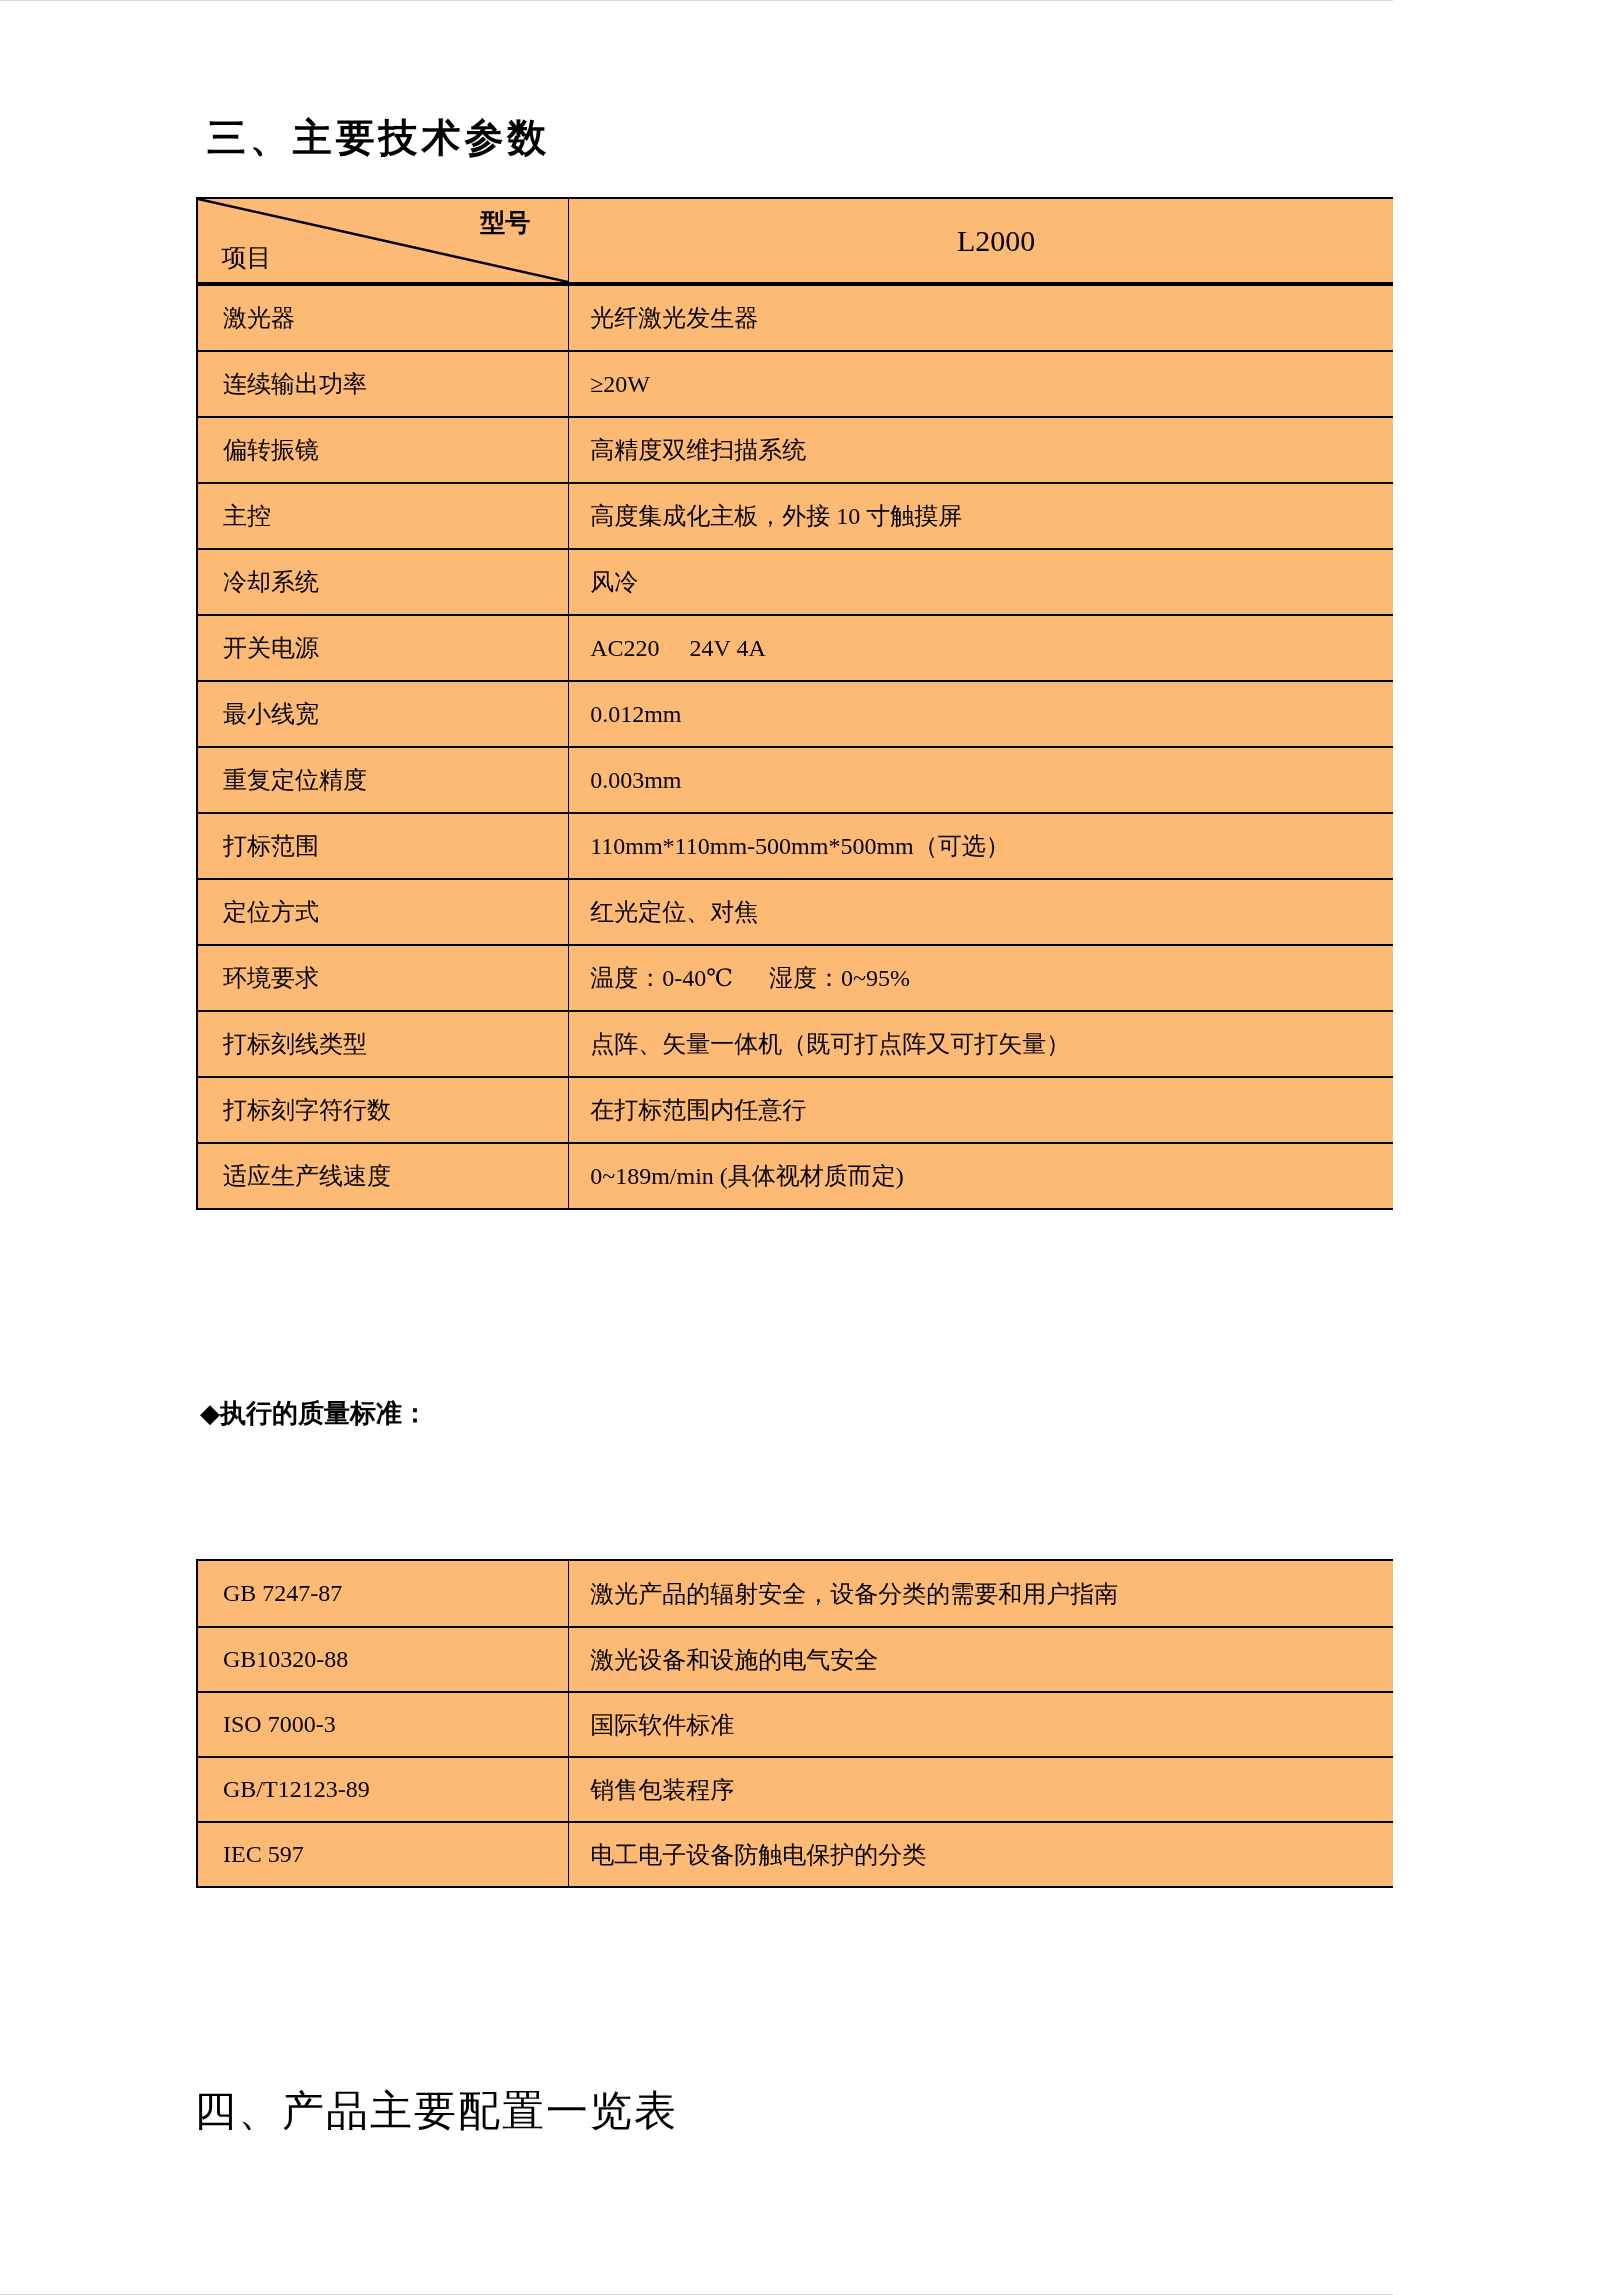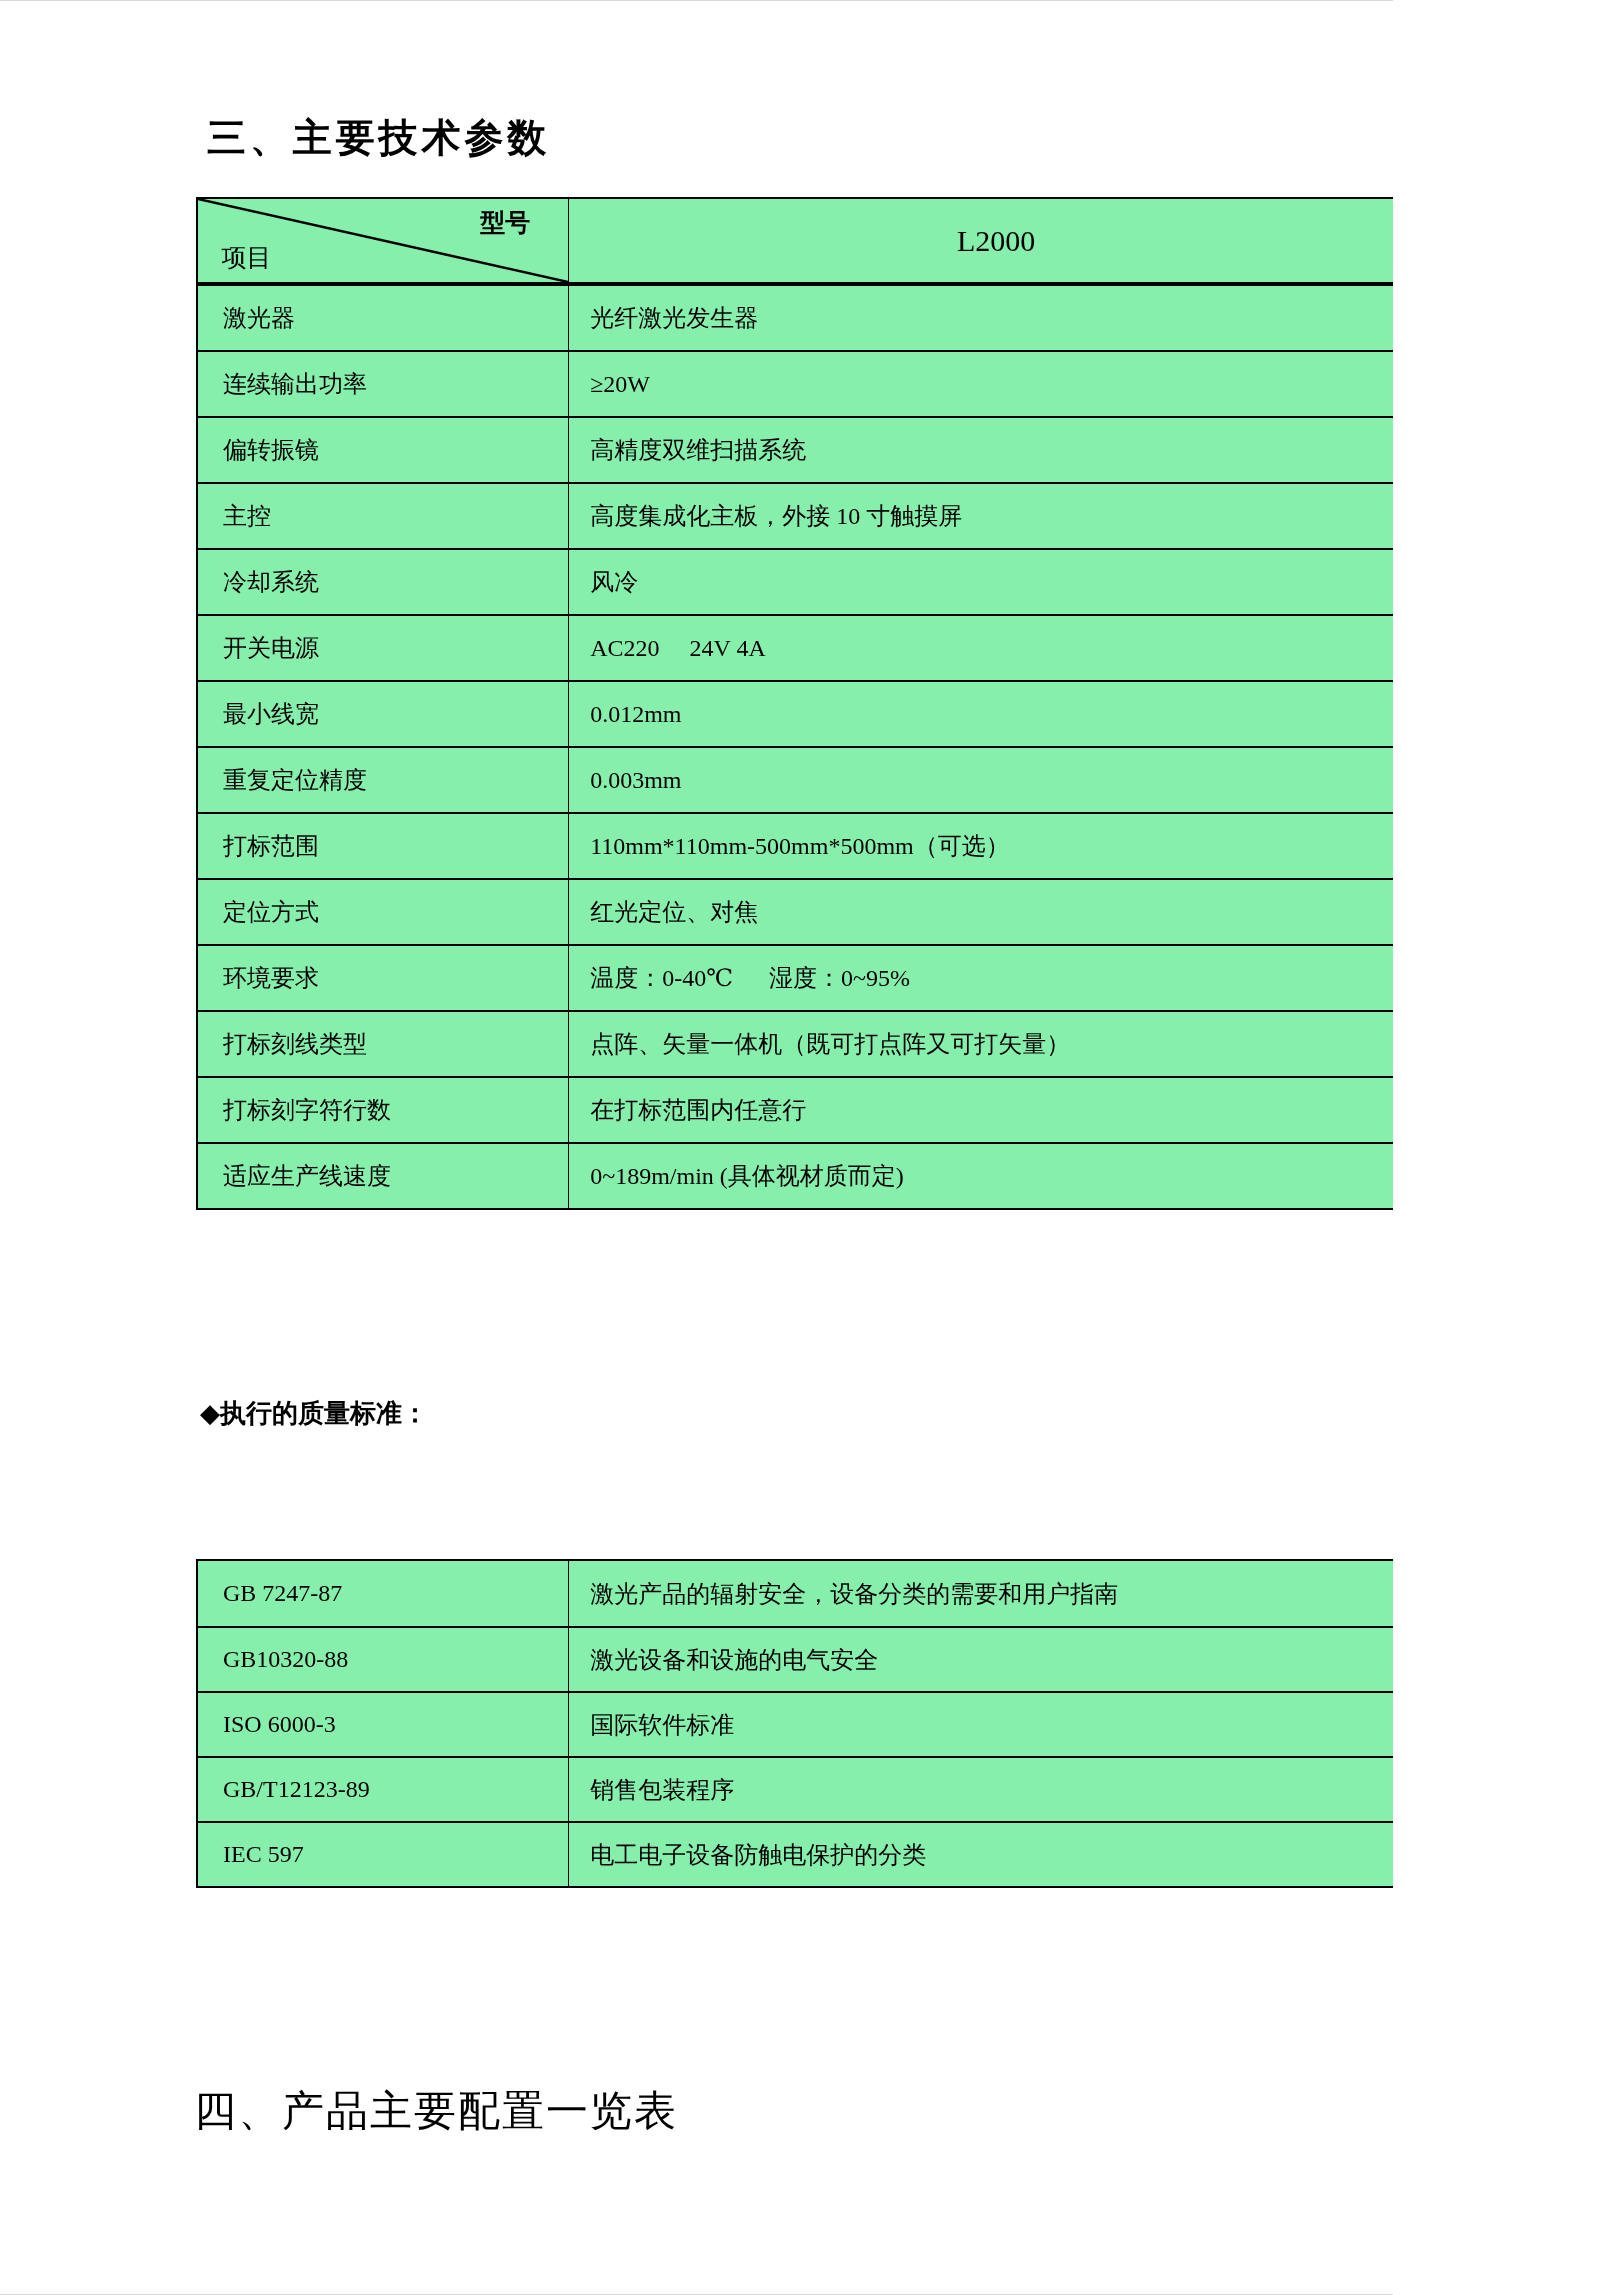--- a/index.html
+++ b/index.html
@@ -47,21 +47,21 @@
     line-height: 1.1;
     white-space: nowrap;
   }
 
   .tbl {
     position: absolute;
     left: 196px;
     width: 1229px;
     border: 2px solid #000;
     box-sizing: border-box;
-    background: #86efac;
+    background: #fdba74;
   }
   .spec-table { top: 196px; }
   .std-table  { top: 1558px; }
 
   .header-row {
     display: flex;
     height: 85px;
     box-sizing: border-box;
     border-bottom: 2px solid #000;
   }
@@ -226,21 +226,21 @@
         <div class="cell label">GB 7247-87</div>
         <div class="cell value">激光产品的辐射安全，设备分类的需要和用户指南</div>
       </div>
 
       <div class="t-row">
         <div class="cell label">GB10320-88</div>
         <div class="cell value">激光设备和设施的电气安全</div>
       </div>
 
       <div class="t-row">
-        <div class="cell label">ISO 6000-3</div>
+        <div class="cell label">ISO 7000-3</div>
         <div class="cell value">国际软件标准</div>
       </div>
 
       <div class="t-row">
         <div class="cell label">GB/T12123-89</div>
         <div class="cell value">销售包装程序</div>
       </div>
 
       <div class="t-row">
         <div class="cell label">IEC 597</div>

